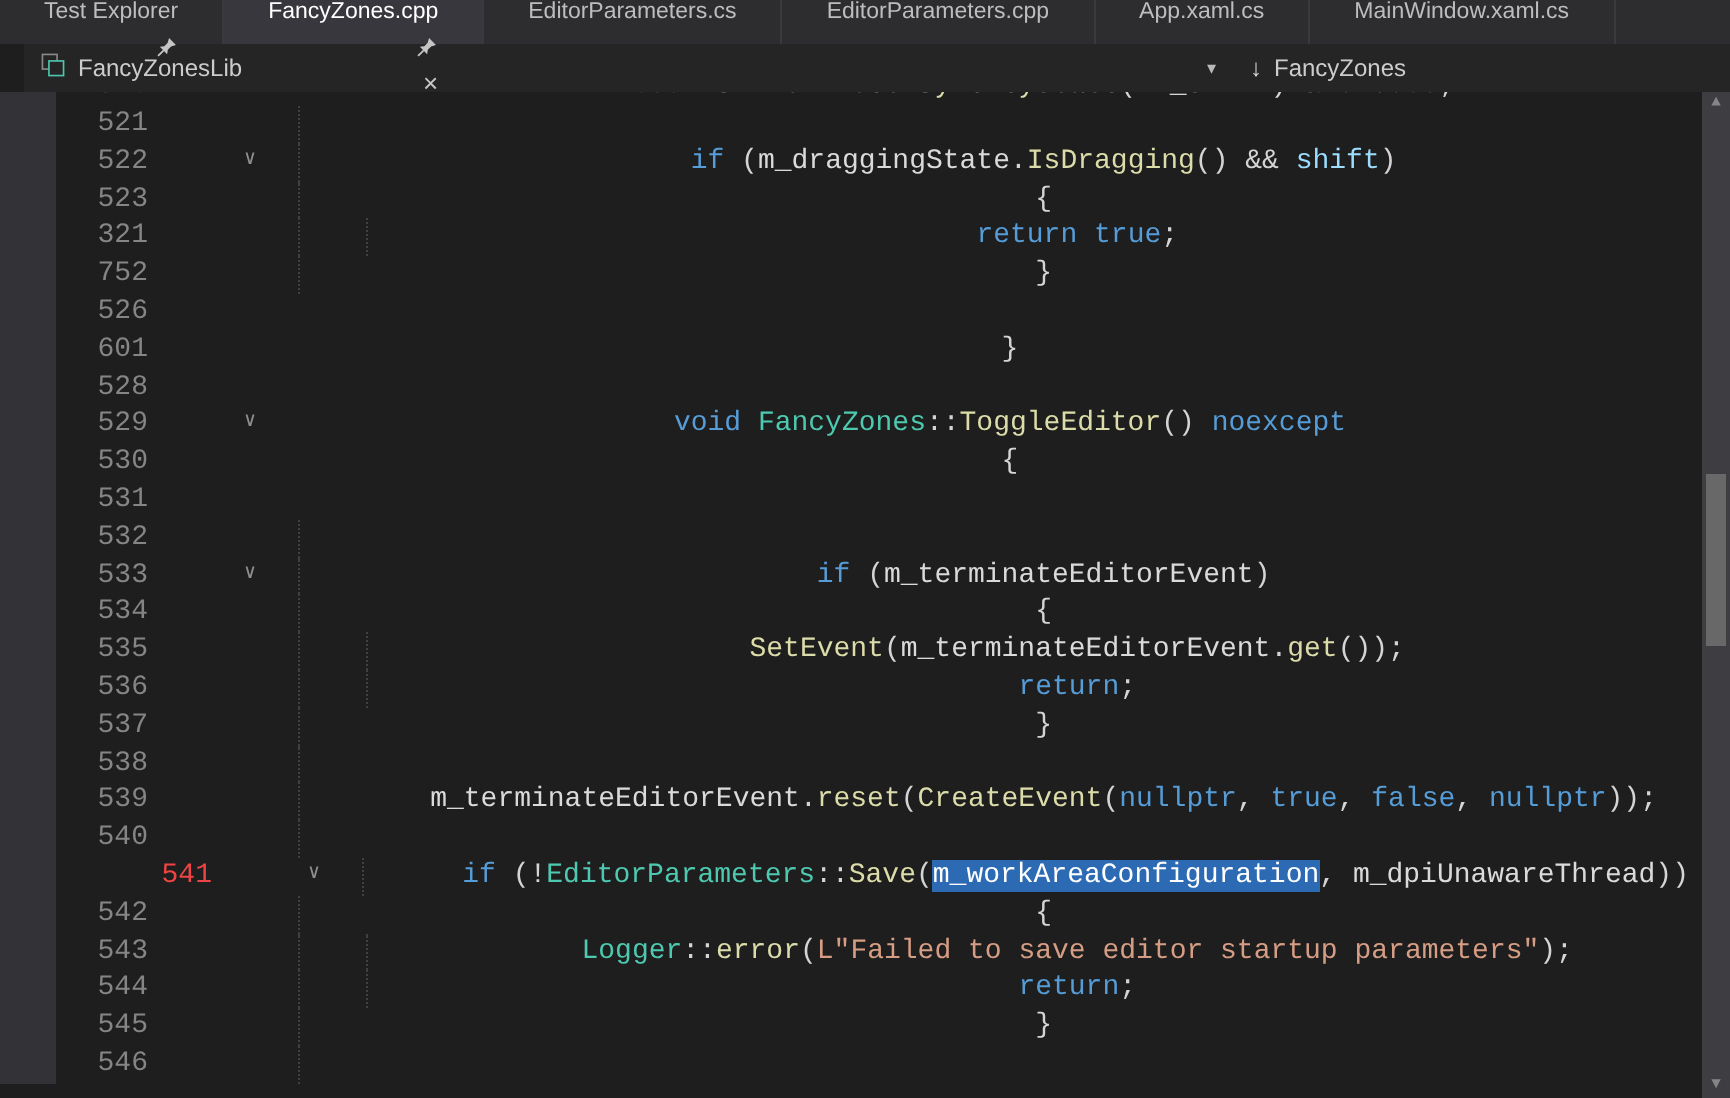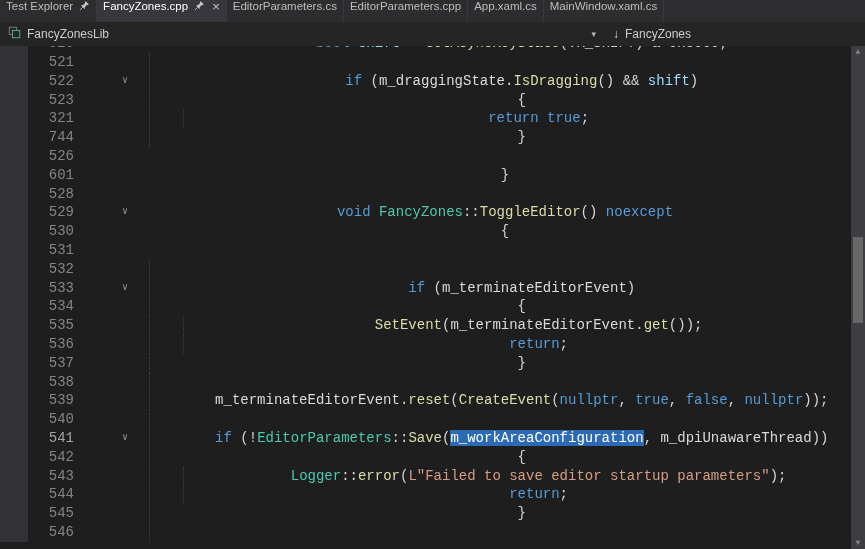--- a/index.html
+++ b/index.html
@@ -1,40 +1,40 @@
 <!DOCTYPE html>
 <html style="--editor-bg: #1E1E1E; --tabbar-bg: #2D2D30; --activetab-bg: #37373D; --navbar-bg: #252526; --glyph-bg: #333337; --linenum: #858585; --kw: #569CD6; --ty: #4EC9B0; --fn: #DCDCAA; --fd: #DADADA; --pm: #9CDCFE; --mc: #BEB7FF; --st: #D69D85; --plain: #D4D4D4; --selbg: #2D6AB4; --guide: #404040; --sb-track: #3E3E42; --sb-thumb: #686868;"><head>
 <meta charset="utf-8">
 <style>
   html,body{margin:0;padding:0;background:#111;font-family:"Liberation Sans",sans-serif;}
   .window{width:865px;height:549px;overflow:hidden;position:relative;background:var(--editor-bg,#1E1E1E);}
 
   
   .tab-bar{height:22px;background:var(--tabbar-bg,#2D2D30);display:flex;align-items:stretch;font-size:11.5px;color:#bdbdbd;}
-  .tab{display:flex;align-items:flex-start;gap:6px;padding:0 6px;border-right:1px solid #3a3a3e;white-space:nowrap;cursor:default;}
+  .tab{display:flex;align-items:flex-end;gap:6px;padding:0 22px;border-right:1px solid #3a3a3e;white-space:nowrap;cursor:default;flex-direction:column;}
   .tab.active{background:var(--activetab-bg,#37373D);color:#ffffff;}
   .tab .close{font-size:13px;line-height:1;color:#c5c5c5;margin-left:1px;}
   .tab .pin{display:inline-flex;align-items:center;}
   .doc-tabs{display:flex;align-items:stretch;}
 
   
-  .nav-bar{height:24px;background:var(--navbar-bg,#252526);display:flex;align-items:center;font-size:12px;color:#cccccc;}
+  .nav-bar{height:24px;background:var(--navbar-bg,#252526);display:flex;align-items:center;font-size:12px;color:#cccccc;margin-left:12px;}
   .nav-combo{display:flex;align-items:center;gap:6px;padding:0 8px;height:100%;box-sizing:border-box;cursor:default;}
   .nav-combo.project{width:604px;}
   .nav-combo .chevron{margin-left:auto;color:#b9b9b9;font-size:9px;}
   .nav-sep{width:1px;background:#3a3a3e;}
   .down-arrow{color:#d7d7d7;font-size:12px;}
 
   
   .editor{position:relative;height:503px;overflow:hidden;font-family:"Liberation Mono",monospace;font-size:14px;background:var(--editor-bg,#1E1E1E);}
   .row{display:flex;height:18.8px;line-height:18.8px;}
   .row.partial{margin-top:-11.8px;}
   .cell-margin{width:28px;flex:none;background:var(--glyph-bg,#333337);}
   .cell-num{width:46px;flex:none;text-align:right;padding-right:4px;color:var(--linenum,#858585);}
-  .cell-num.active{color:#a3a3a3;}
+  .cell-num.active{color:#ef4444;padding-left:32px;}
   .cell-spacer{width:36px;flex:none;}
   .cell-fold{width:22px;flex:none;text-align:center;color:#8f8f8f;font-size:10px;}
   .cell-code{flex:1;white-space:pre;position:relative;padding-left:9px;color:var(--plain,#D4D4D4);text-align:center;}
   .guide{position:absolute;top:0;bottom:0;border-left:1px dotted var(--guide,#404040);}
   .tok-pl{color:var(--plain,#D4D4D4);}
   .tok-kw{color:var(--kw,#569CD6);}
   .tok-ty{color:var(--ty,#4EC9B0);}
   .tok-fn{color:var(--fn,#DCDCAA);}
   .tok-fd{color:var(--fd,#DADADA);}
   .tok-pm{color:var(--pm,#9CDCFE);}
@@ -138,21 +138,21 @@
         </div>
         <div class="row">
           <div class="cell-margin"></div>
           <div class="cell-num">321</div>
           <div class="cell-spacer"></div>
           <div class="cell-fold"></div>
           <div class="cell-code"><span class="guide" style="left: calc(0ch + 13px);"></span><span class="guide" style="left: calc(4ch + 13px);"></span><span class="tok-pl">        </span><span class="tok-kw">return</span><span class="tok-pl"> </span><span class="tok-kw">true</span><span class="tok-pl">;</span></div>
         </div>
         <div class="row">
           <div class="cell-margin"></div>
-          <div class="cell-num">744</div>
+          <div class="cell-num">752</div>
           <div class="cell-spacer"></div>
           <div class="cell-fold"></div>
           <div class="cell-code"><span class="guide" style="left: calc(0ch + 13px);"></span><span class="tok-pl">    }</span></div>
         </div>
         <div class="row">
           <div class="cell-margin"></div>
           <div class="cell-num">526</div>
           <div class="cell-spacer"></div>
           <div class="cell-fold"></div>
         </div>

